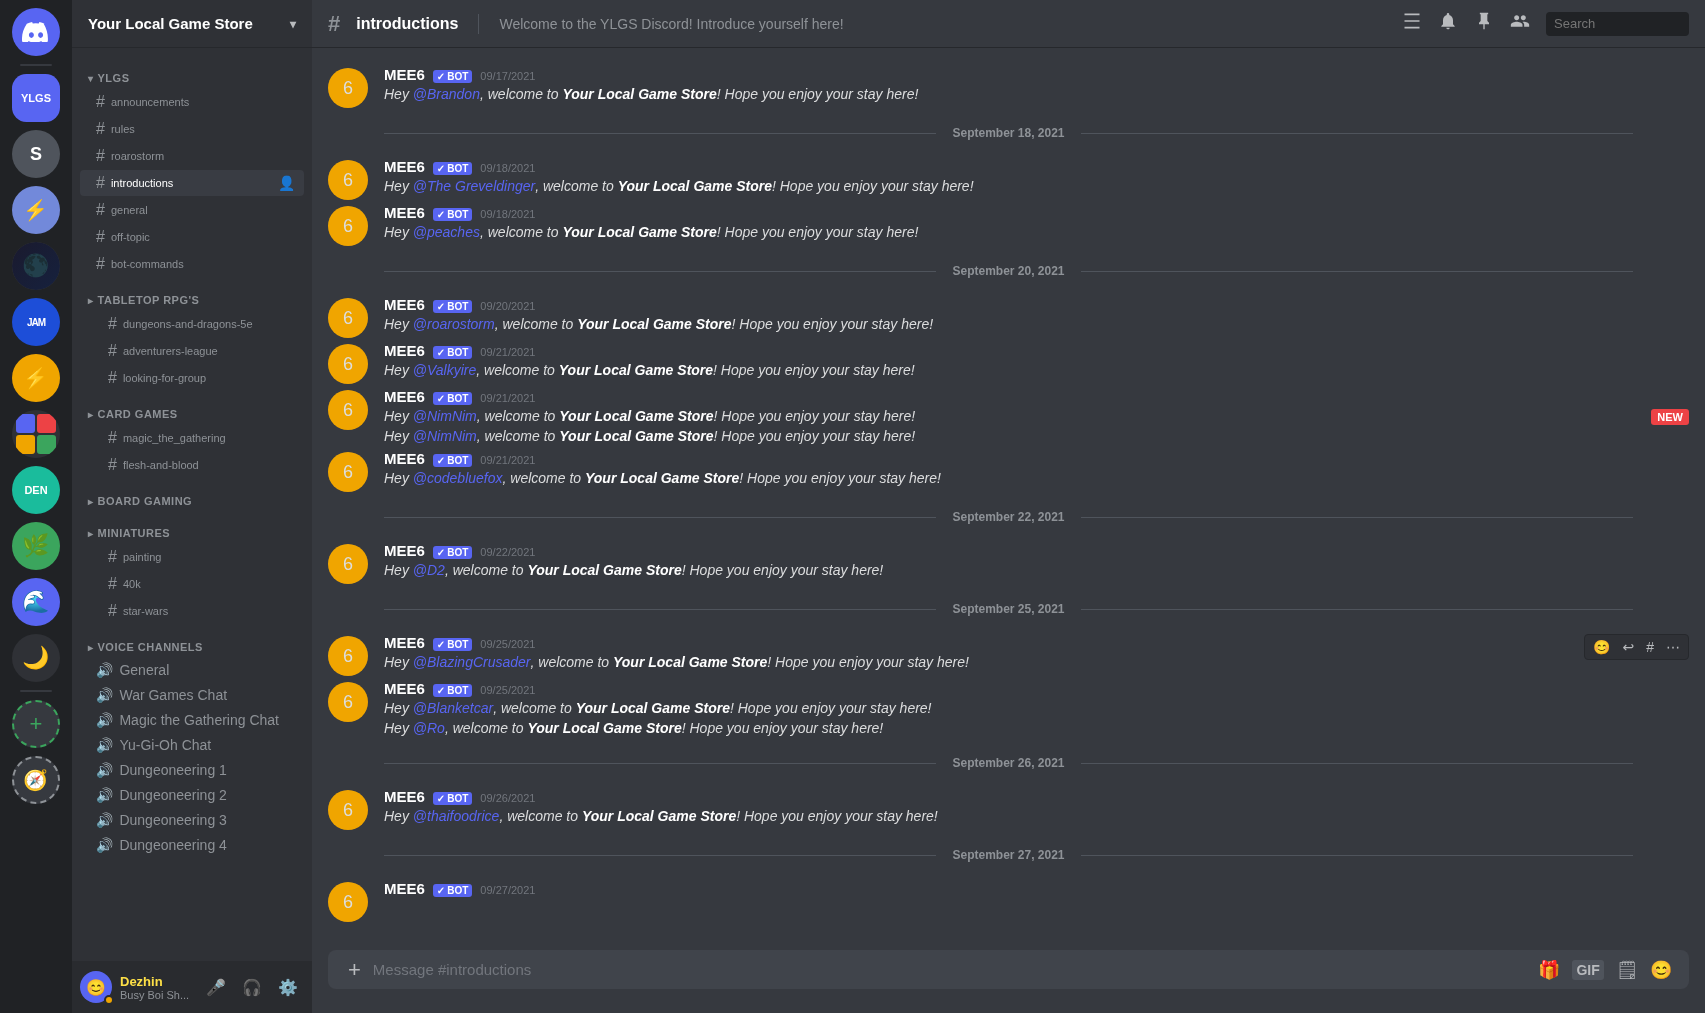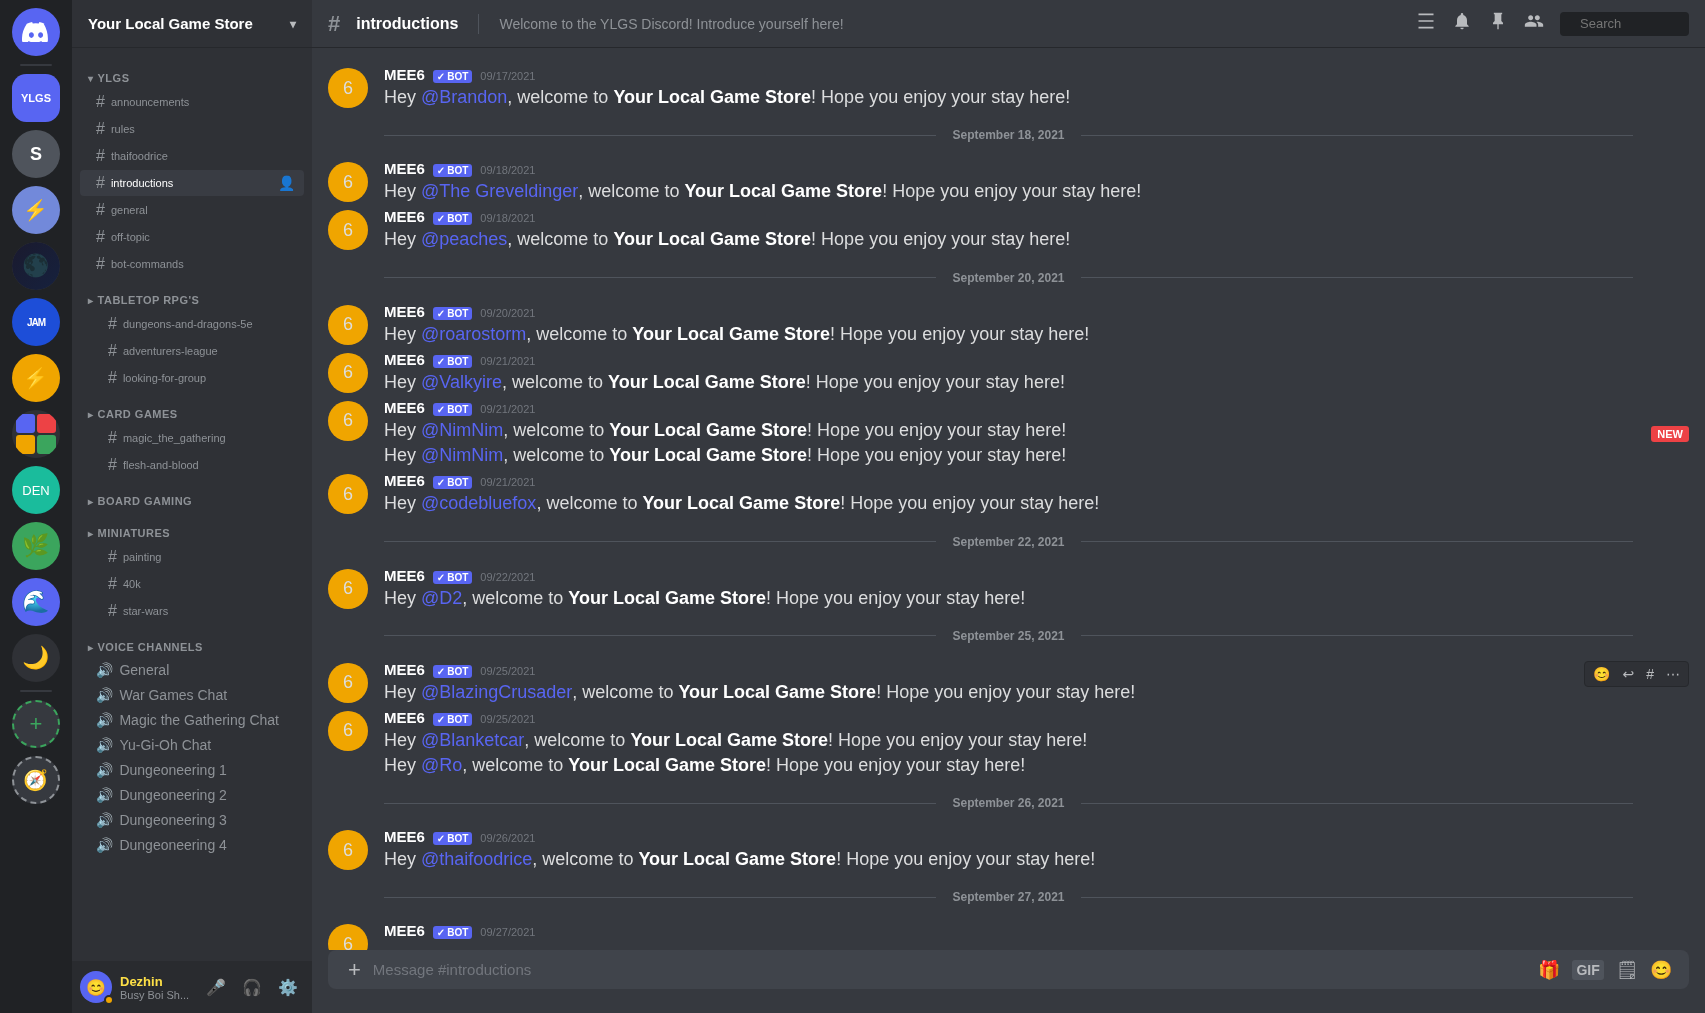--- a/index.html
+++ b/index.html
@@ -208,23 +208,23 @@
     .topbar-channel { font-size: 16px; font-weight: 700; color: #fff; }
     .topbar-divider { width: 1px; height: 20px; background: #4f545c; margin: 0 8px; }
     .topbar-desc { font-size: 14px; color: #8e9297; flex: 1; }
     .topbar-icons { display: flex; gap: 16px; align-items: center; }
     .topbar-icon { color: #b9bbbe; cursor: pointer; font-size: 20px; }
     .topbar-search {
       background: #202225;
       border: none;
       border-radius: 4px;
       color: #dcddde;
-      padding: 4px 20px;
+      padding: 4px 8px;
       font-size: 13px;
-      width: 129px;
+      width: 143px;
       height: 24px;
     }
 
     
     .messages-area {
       flex: 1;
       overflow-y: auto;
       padding: 16px 0;
     }
     .messages-area::-webkit-scrollbar { width: 8px; }
@@ -264,21 +264,21 @@
       font-size: 10px;
       font-weight: 700;
       padding: 1px 4px;
       border-radius: 3px;
       display: flex;
       align-items: center;
       gap: 2px;
     }
     .bot-badge .check { font-size: 10px; }
     .message-timestamp { font-size: 11px; color: #72767d; }
-    .message-text { color: #dcddde; font-size: 18px; line-height: 1.4; }
+    .message-text { color: #dcddde; font-size: 14px; line-height: 1.4; font-style: italic; }
     .message-text .mention { color: #5865f2; font-weight: 500; }
     .message-text .bold { font-weight: 700; color: #fff; }
     .message-actions {
       position: absolute;
       right: 16px;
       top: 2px;
       display: flex;
       gap: 4px;
       background: #2f3136;
       border: 1px solid #26282c;
@@ -365,21 +365,21 @@
   </div>
   <div class="server-icon" style="background:#2f3136;overflow:hidden">
     <div style="width:100%;height:100%;display:grid;grid-template-columns:1fr 1fr;grid-template-rows:1fr 1fr;gap:2px;padding:4px">
       <div style="background:#5865f2;border-radius:3px"></div>
       <div style="background:#ed4245;border-radius:3px"></div>
       <div style="background:#f0a500;border-radius:3px"></div>
       <div style="background:#3ba55d;border-radius:3px"></div>
     </div>
   </div>
   <div class="server-icon" style="background:#1abc9c">
-    <span style="font-size:13px;font-weight:400">DEN</span>
+    <span style="font-size:11px;font-weight:700">DEN</span>
   </div>
   <div class="server-icon" style="background:#3ba55d">
     <span style="font-size:22px">🌿</span>
   </div>
   <div class="server-icon" style="background:#5865f2">
     <span style="font-size:22px">🌊</span>
   </div>
   <div class="server-icon" style="background:#2f3136">
     <span style="font-size:22px">🌙</span>
   </div>
@@ -407,21 +407,21 @@
     <div class="channel-item">
       <span class="channel-icon">#</span>
       <span class="channel-name">announcements</span>
     </div>
     <div class="channel-item">
       <span class="channel-icon">#</span>
       <span class="channel-name">rules</span>
     </div>
     <div class="channel-item">
       <span class="channel-icon">#</span>
-      <span class="channel-name">thaifoodrice</span>
+      <span class="channel-name">roarostorm</span>
     </div>
     <div class="channel-item active">
       <span class="channel-icon">#</span>
       <span class="channel-name">introductions</span>
       <span class="channel-badge" style="font-size:14px">👤</span>
     </div>
     <div class="channel-item">
       <span class="channel-icon">#</span>
       <span class="channel-name">general</span>
     </div>

